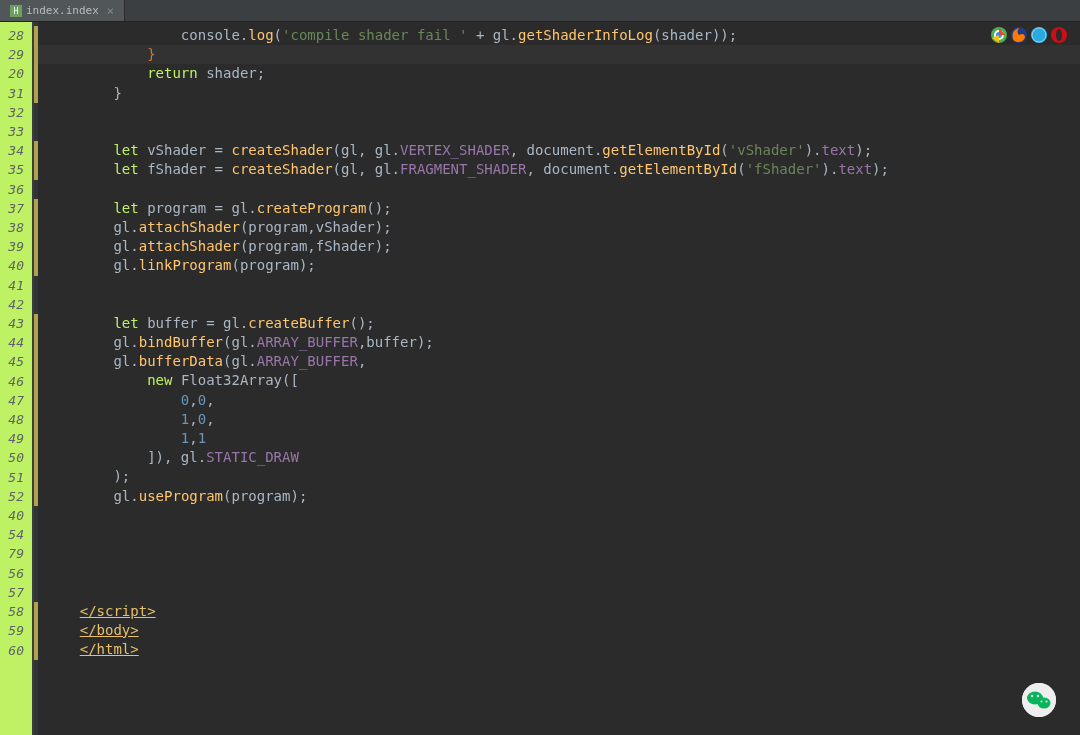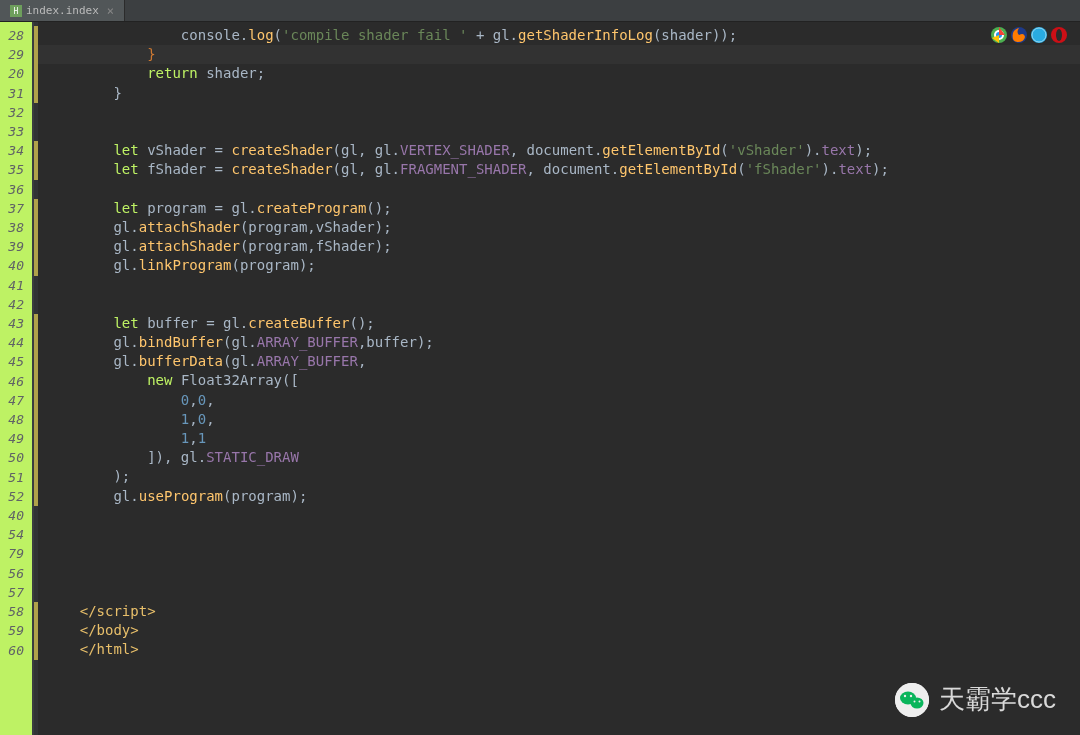--- a/index.html
+++ b/index.html
@@ -74,21 +74,21 @@
     height:19.2px;
     background:#323232;
     z-index:0;
   }
   .code > div.row { position:relative; z-index:1; height:19.2px; }
   .kw { color:#bef264; }
   .fn { color:#ffc66d; }
   .str { color:#6a8759; }
   .prop { color:#9876aa; }
   .num { color:#6897bb; }
-  .tag { color:#e8bf6a; }
+  .tag { color:#e8bf6a;text-decoration:underline; }
   .pl { color:#a9b7c6; }
   .curly { color:#cc7832; }
   .browser-icons {
     position:absolute;
     top:26px; right:12px;
     display:flex; gap:2px;
     z-index:5;
   }
   .bicon {
     width:18px;height:18px;border-radius:3px;
@@ -209,14 +209,13 @@
     <svg viewBox="0 0 34 34">
         <circle cx="17" cy="17" r="17" fill="#fff"></circle>
         <ellipse cx="13" cy="15" rx="8" ry="6.5" fill="#07c160"></ellipse>
         <ellipse cx="22" cy="20" rx="6.5" ry="5.5" fill="#07c160"></ellipse>
         <circle cx="10" cy="13" r="1.2" fill="#fff"></circle>
         <circle cx="16" cy="13" r="1.2" fill="#fff"></circle>
         <circle cx="19.5" cy="18.5" r="1" fill="#fff"></circle>
         <circle cx="24.5" cy="18.5" r="1" fill="#fff"></circle>
       </svg>
   </span>
-  <span>天霸学ccc</span>
 </div>
 
 </body></html>

